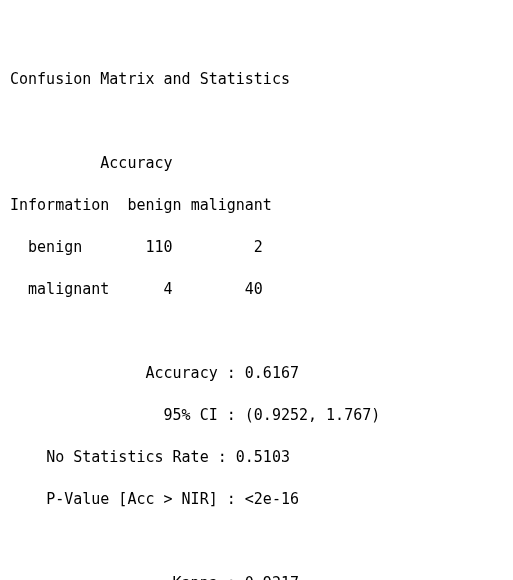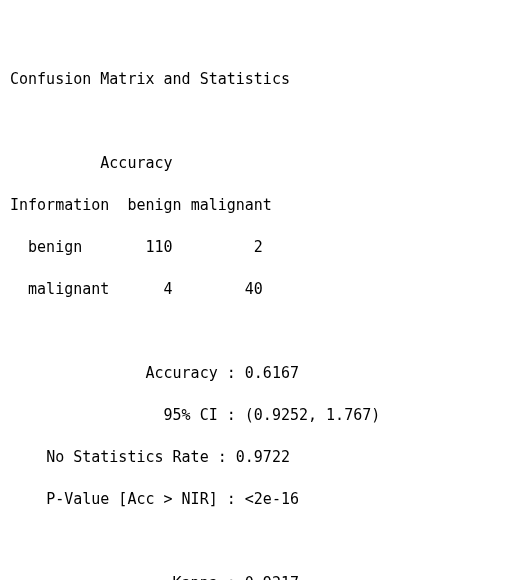--- a/index.html
+++ b/index.html
@@ -20,21 +20,21 @@
 
 <span class="line">Confusion Matrix and Statistics</span>
 <span class="line"> </span>
 <span class="line">          <span>Accuracy</span></span>
 <span class="line"><span>Information</span>  <span>benign</span> <span>malignant</span></span>
 <span class="line">  <span>benign</span>       <span>110</span>         <span>2</span></span>
 <span class="line">  <span>malignant</span>      <span>4</span>        <span>40</span></span>
 <span class="line">                                          </span>
 <span class="line">               <span>Accuracy</span> : <span>0.6167</span>          </span>
 <span class="line">                 <span>95% CI</span> : <span>(0.9252, 1.767)</span> </span>
-<span class="line">    <span>No Statistics Rate</span> : <span>0.9722</span>          </span>
+<span class="line">    <span>No Statistics Rate</span> : <span>0.5103</span>          </span>
 <span class="line">    <span>P-Value [Acc &gt; NIR]</span> : <span>&lt;2e-16</span>          </span>
 <span class="line">                                          </span>
 <span class="line">                  <span>Kappa</span> : <span>0.9217</span>          </span>
 
 
 
 
 
 
 

